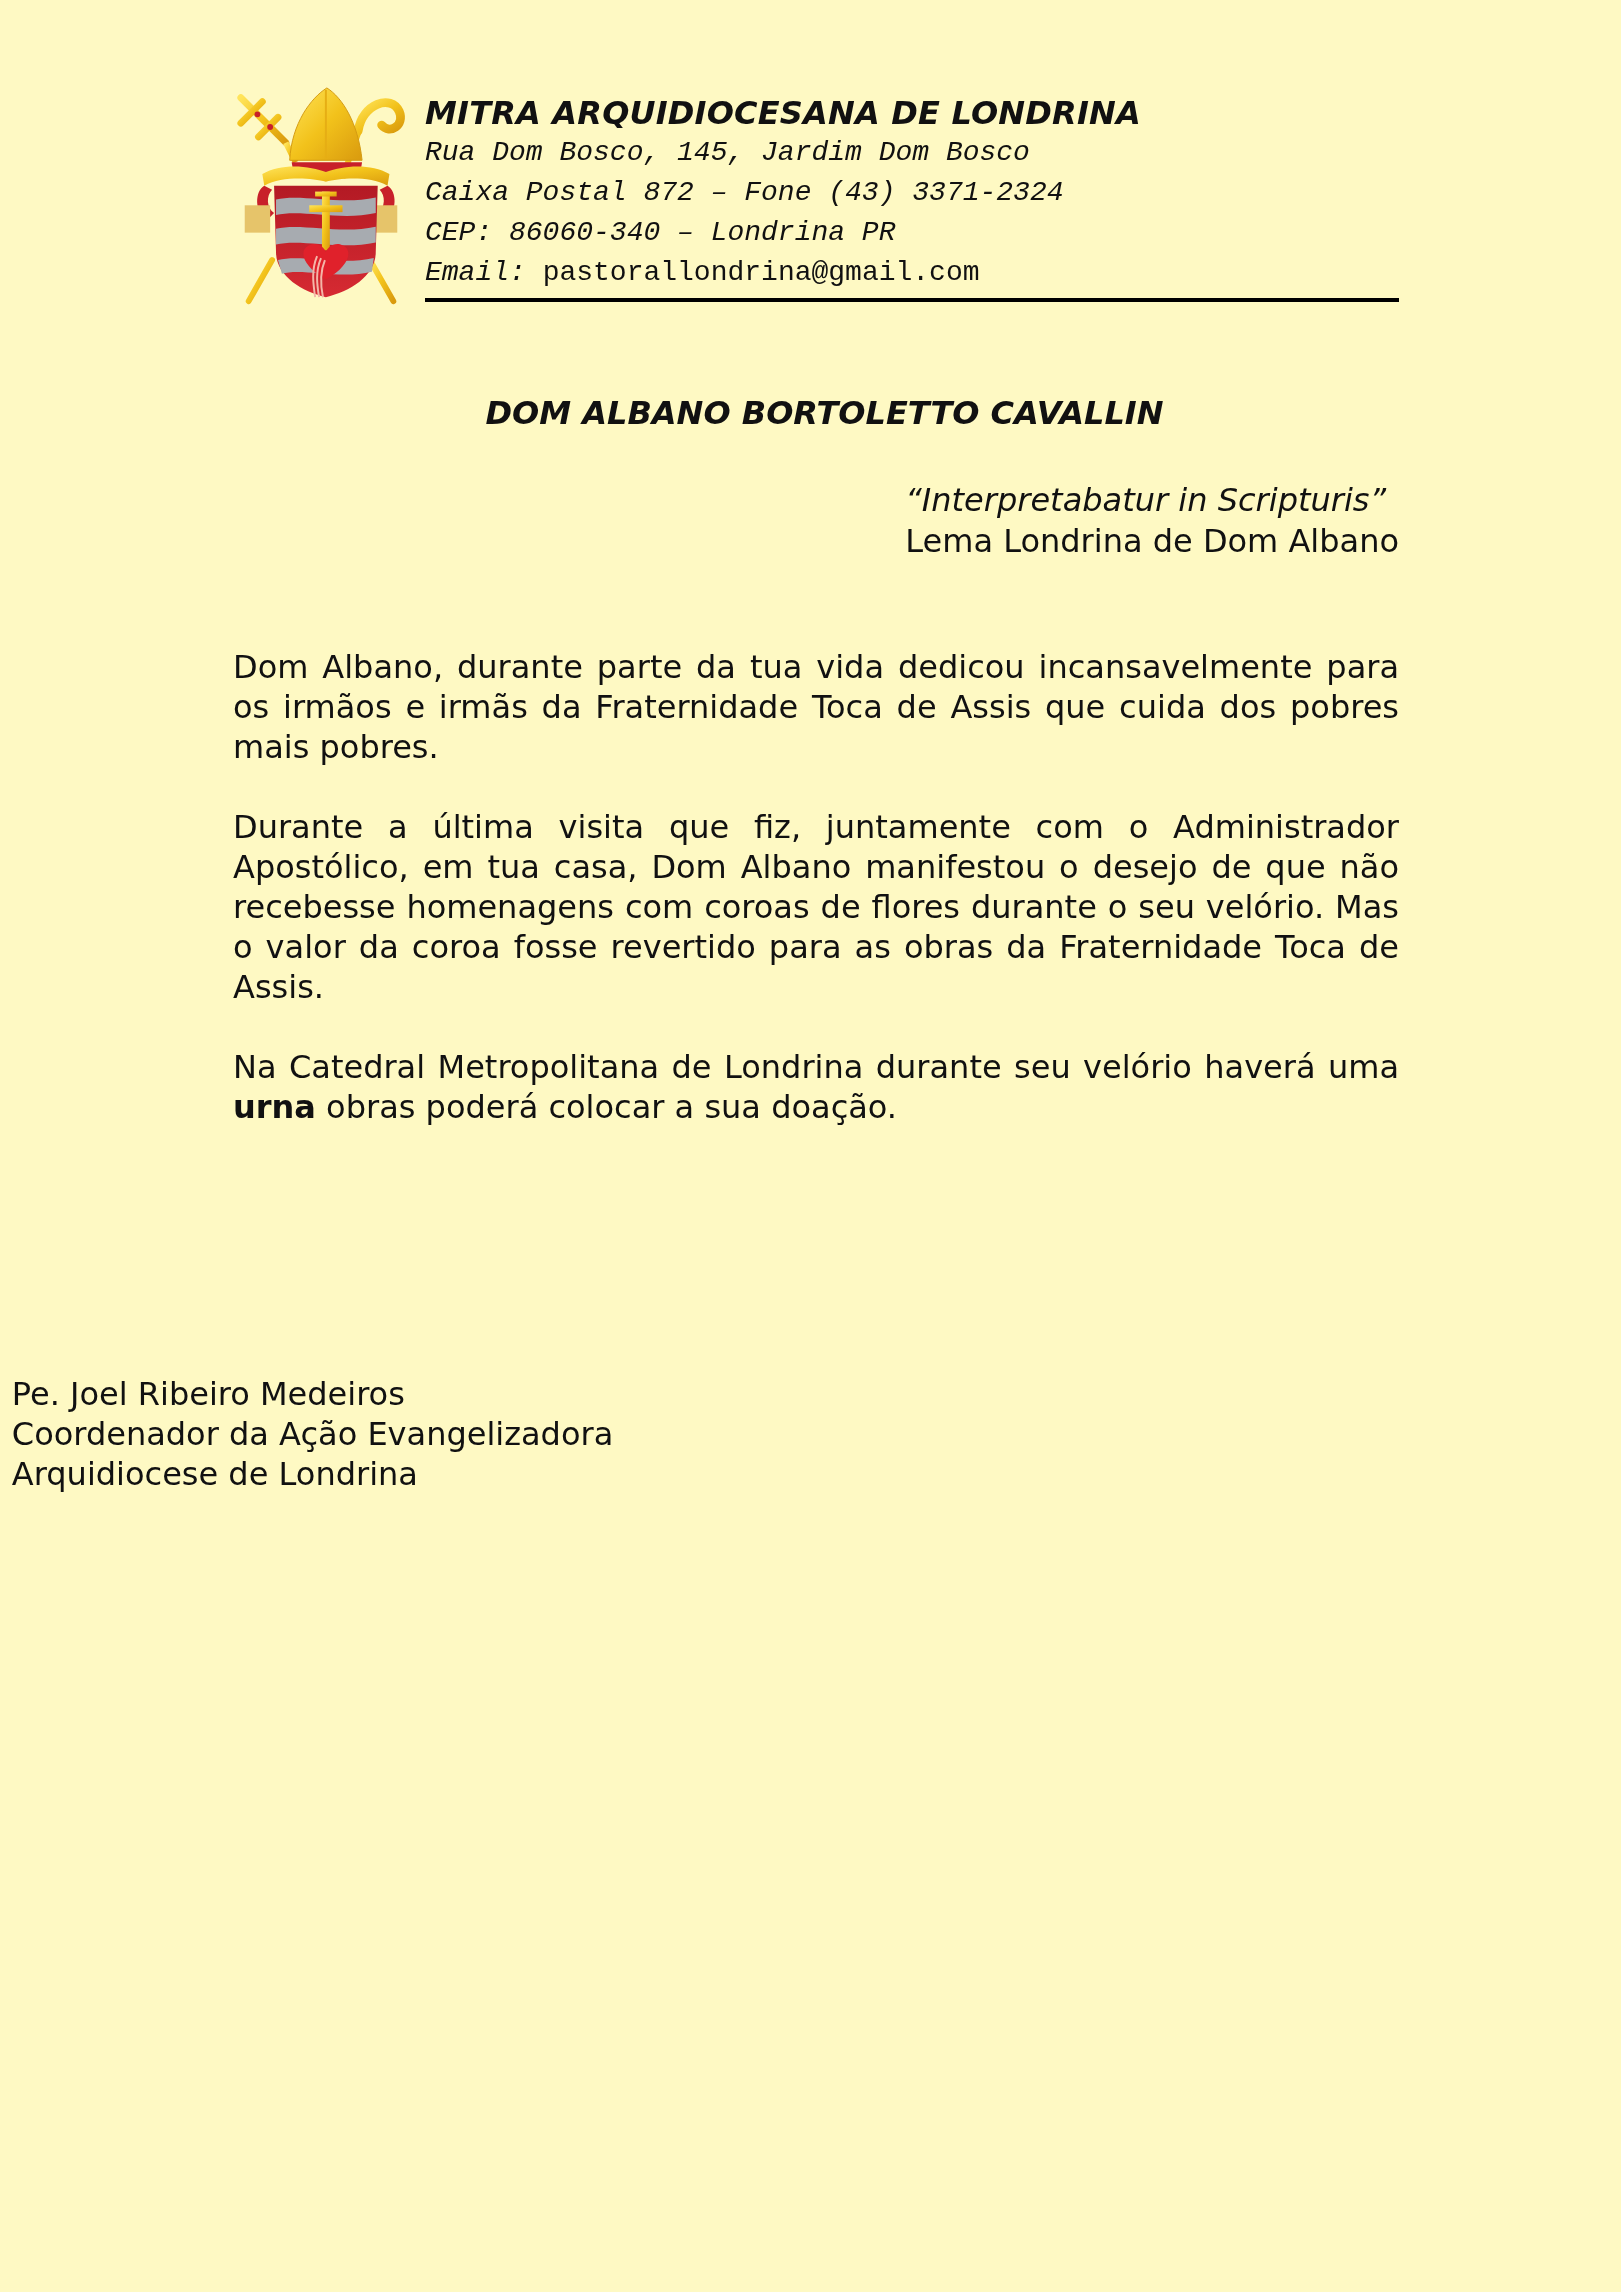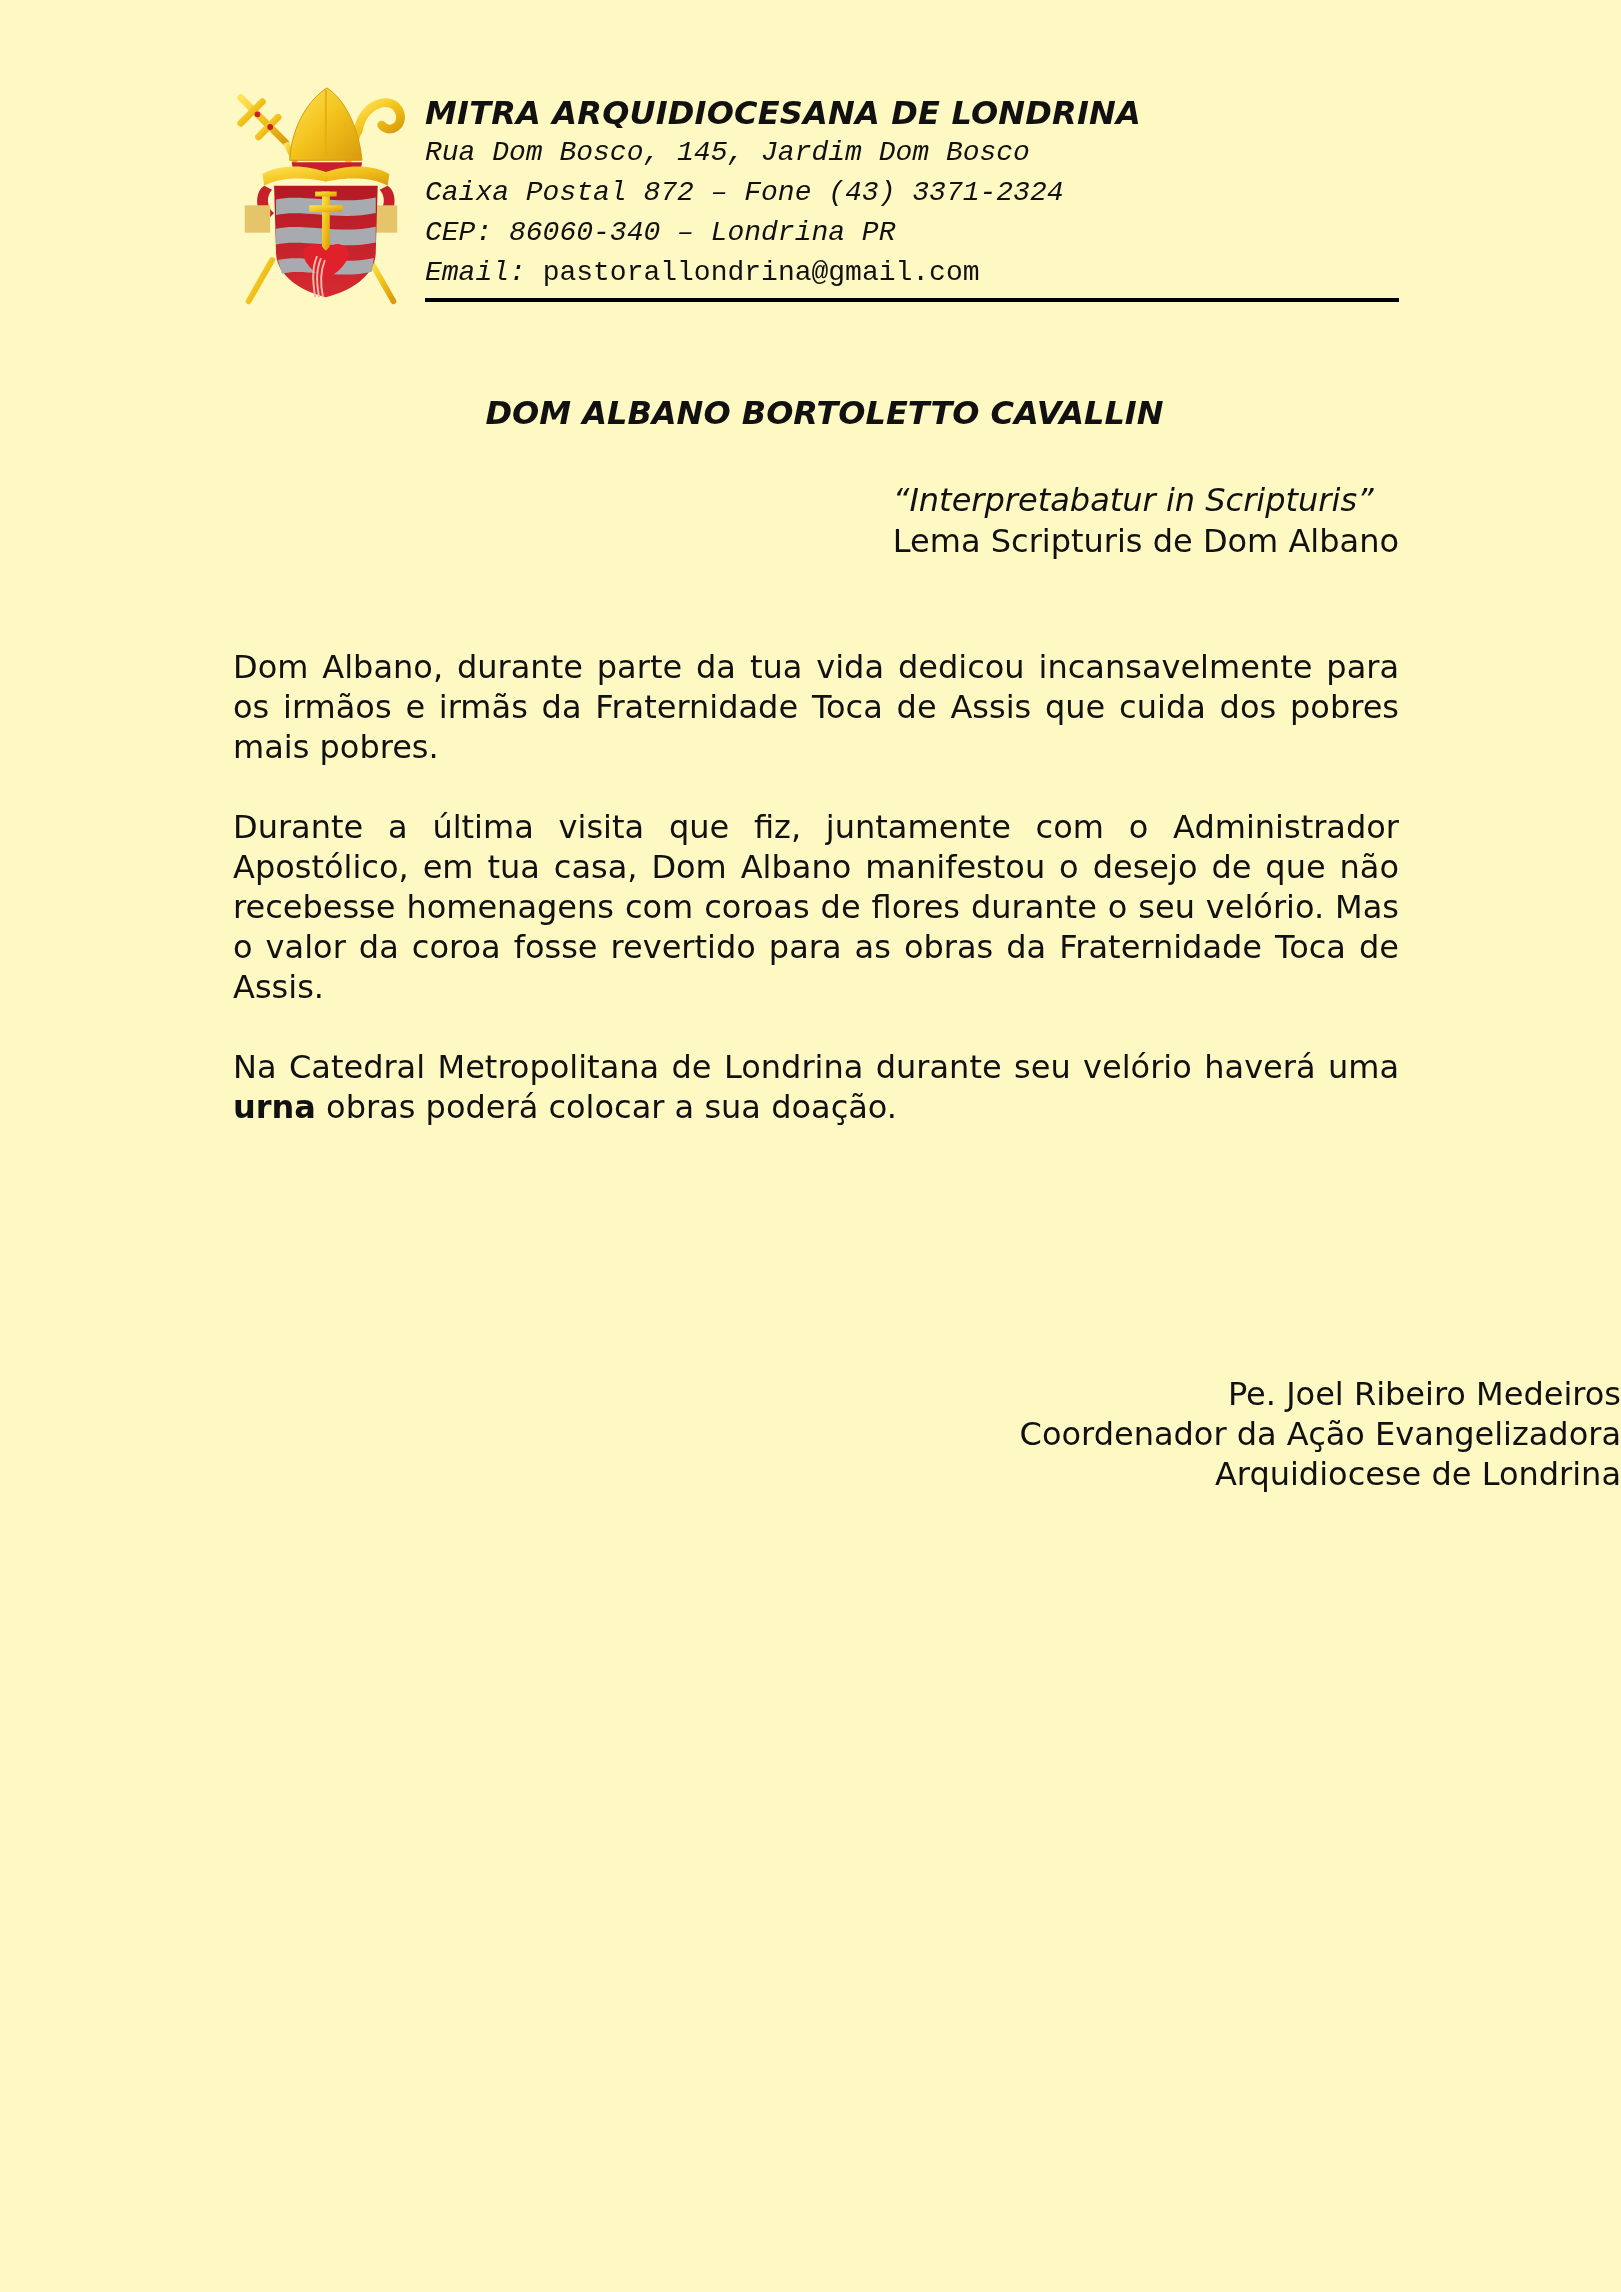--- a/index.html
+++ b/index.html
@@ -121,21 +121,21 @@
     .body-text b {
       font-weight: bold;
     }
 
     
     .signature {
       position: absolute;
       left: 0;
       width: 1621px;
       top: 1374px;
-      text-align: right;
+      text-align: left;
       font-size: 32px;
       line-height: 40px;
       color: #111;
       padding-left: 11.8px;
       box-sizing: border-box;
     }
     .signature div {
       white-space: nowrap;
     }
   </style>
@@ -215,21 +215,21 @@
         <span class="plain">pastorallondrina@gmail.com</span>
       </div>
     </div>
     <div class="rule"></div>
   </div>
 
   <div class="doc-title">DOM ALBANO BORTOLETTO CAVALLIN</div>
 
   <div class="motto">
     <div class="quote">“Interpretabatur in Scripturis”</div>
-    <div>Lema Scripturis de Dom Albano</div>
+    <div>Lema Londrina de Dom Albano</div>
   </div>
 
   <div class="body-text">
     <p>Dom Albano, durante parte da tua vida dedicou incansavelmente para os irmãos e irmãs da Fraternidade Toca de Assis que cuida dos pobres mais pobres.</p>
     <p>Durante a última visita que fiz, juntamente com o Administrador Apostólico, em tua casa, Dom Albano manifestou o desejo de que não recebesse homenagens com coroas de flores durante o seu velório. Mas o valor da coroa fosse revertido para as obras da Fraternidade Toca de Assis.</p>
     <p><span>Na Catedral Metropolitana de Londrina durante seu velório haverá uma </span><b>urna</b><span> obras poderá colocar a sua doação.</span></p>
   </div>
 
   <div class="signature">
     <div>Pe. Joel Ribeiro Medeiros</div>

